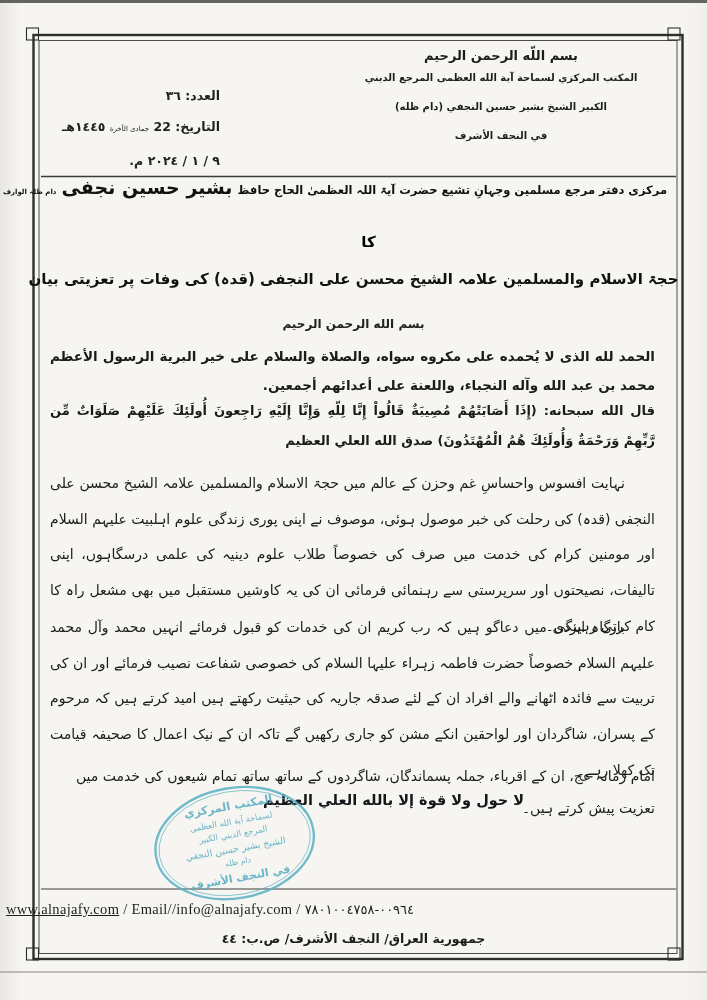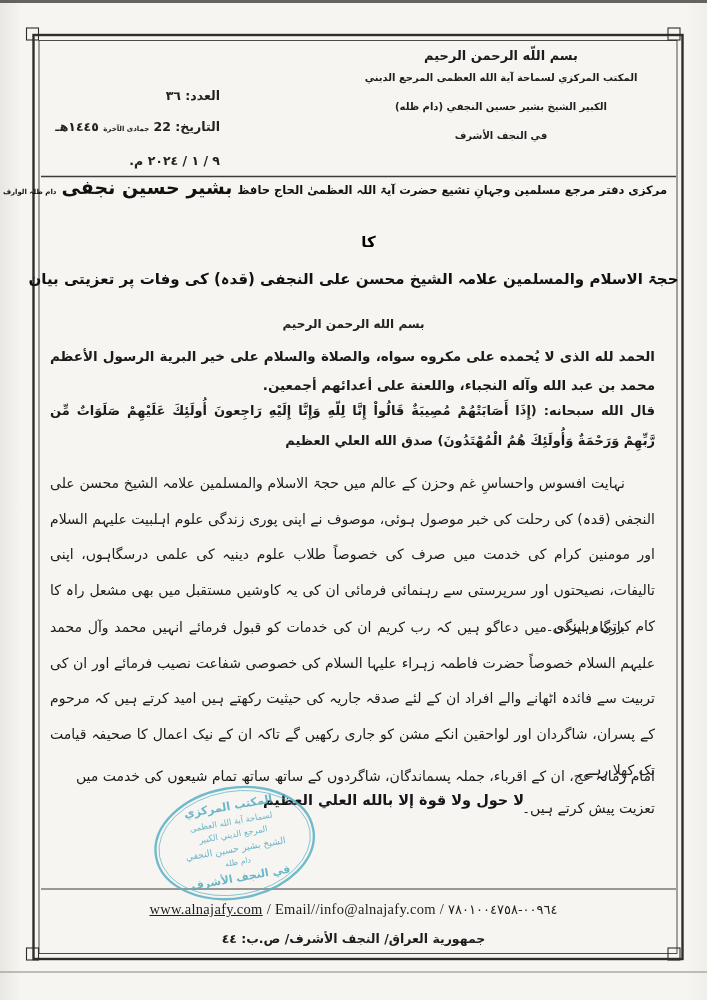--- a/index.html
+++ b/index.html
@@ -21,44 +21,44 @@
   .rtl{ direction:rtl; }
   .center{ text-align:center; }
   .just{ text-align:justify; text-align-last:auto; }
 
   .bismillah-top{ font-size:13px; font-weight:bold; color:#1c1c1c; letter-spacing:.5px; }
   .office-block{ top:48px; right:56px; width:300px; color:#1e1e1e; }
   .office-line{ font-size:10px; line-height:29px; font-weight:bold; }
 
   .meta-block{ top:80px; left:78px; width:142px; text-align:right; color:#222; }
   .meta-line{ font-size:12.5px; line-height:31px; font-weight:bold; white-space:nowrap; }
-  .tiny-month{ font-size:7px; font-weight:bold; letter-spacing:-0.5px;text-align:right; }
+  .tiny-month{ font-size:7px; font-weight:normal; letter-spacing:-0.5px;text-align:right; }
 
   .title1{ top:176px; left:40px; right:40px; white-space:nowrap; text-align:left; color:#111; }
   .title1 .t-pre,.title1 .t-post{ font-size:11.5px; font-weight:bold; }
   .title1 .t-name{ font-size:19px; font-weight:bold; }
   .title1 .t-small{ font-size:7px; font-weight:bold; }
   .ka{ top:233px; left:0; right:0; font-size:15px; font-weight:bold;padding-left:30px; }
   .title2{ top:270px; left:20px; right:20px; font-size:15px; font-weight:bold; white-space:nowrap; color:#111; }
   .basmala-small{ top:317px; left:0; right:0; font-size:12px; font-weight:bold; color:#222; }
 
   .para{ left:50px; right:52px; color:#1b1b1b; }
   .hamd{ top:342px; font-size:13.5px; line-height:2.15; font-weight:bold; }
   .verse{ top:396px; font-size:13px; line-height:2.3; font-weight:bold; }
   .urdu1{ top:466px; font-size:14px; line-height:2.55; text-indent:30px; }
   .urdu2{ top:610px; font-size:14px; line-height:2.55; text-indent:30px; }
   .urdu3{ top:760px; font-size:14px; line-height:2.3; }
   .closing{ top:792px; left:80px; right:0; font-size:14.5px; font-weight:bold; color:#15151a; }
 
   .stamp{ top:780px; left:146px; width:178px; height:130px; transform:rotate(-10deg); opacity:.88; }
 
   .footer1{
-    top:901px; left:0; right:0; direction:ltr; text-align:center;
+    top:901px; left:0; right:0; direction:ltr; 
     font-family:"Liberation Serif","DejaVu Sans",serif;
-    font-size:14.5px; color:#1d1d1d; letter-spacing:.3px;
+    font-size:14.5px; color:#1d1d1d; letter-spacing:.3px;padding-left:6px;
   }
   .footer1 .web{ text-decoration:underline; }
   .footer1 .phone{ font-family:"DejaVu Sans",sans-serif; font-size:13px; }
   .footer2{ top:931px; left:0; right:0; font-size:12.5px; font-weight:bold; color:#1d1d1d; }
 </style>
 </head>
 <body>
 
 <div class="page">
 

